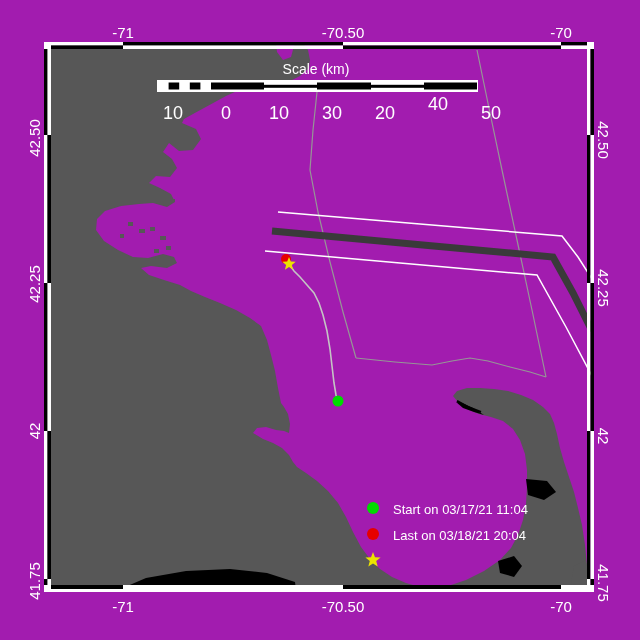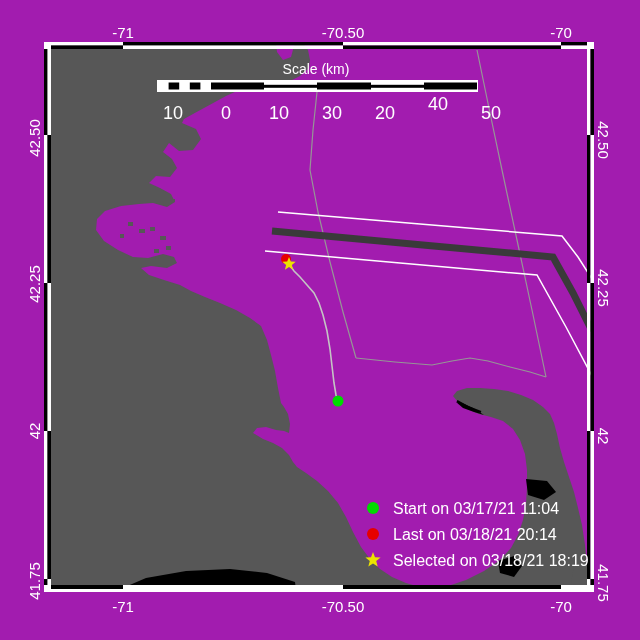--- a/index.html
+++ b/index.html
@@ -5,21 +5,21 @@
   html,body{margin:0;padding:0;background:#000;width:640px;height:640px;overflow:hidden;}
   #stage{position:relative;width:640px;height:640px;background:#a21caf;
          font-family:Liberation Sans, sans-serif;}
   #mapsvg{position:absolute;left:0;top:0;}
   .axlab{position:absolute;color:#fff;font-size:15px;white-space:nowrap;}
   .axlab.top,.axlab.bot{transform:translateX(-50%);}
   .axlab.left{transform:translate(-50%,-50%) rotate(-90deg);}
   .axlab.right{transform:translate(-50%,-50%) rotate(90deg);}
   .scale-title{position:absolute;color:#fff;font-size:14px;transform:translateX(-50%);white-space:nowrap;}
   .scale-num{position:absolute;color:#fff;font-size:18px;transform:translateX(-50%);margin-left:15px;}
-  .legend-label{position:absolute;color:#fff;font-size:16px;transform:translateY(-50%);white-space:nowrap;}
+  .legend-label{position:absolute;color:#fff;font-size:13px;transform:translateY(-50%);white-space:nowrap;}
 </style>
 </head>
 <body>
 
 <div id="stage">
 
 <svg id="mapsvg" width="640" height="640" viewBox="0 0 640 640">
   <defs>
     <clipPath id="plotclip">
           <rect x="47" y="45" width="544" height="545"></rect>
@@ -169,16 +169,15 @@
 <div class="scale-title" style="left:316px;top:61px">Scale (km)</div>
 <div class="scale-num" style="left:158px;top:103px">10</div>
 <div class="scale-num" style="left:211px;top:103px">0</div>
 <div class="scale-num" style="left:264px;top:103px">10</div>
 <div class="scale-num" style="left:317px;top:103px">30</div>
 <div class="scale-num" style="left:370px;top:103px">20</div>
 <div class="scale-num" style="left:423px;top:94px">40</div>
 <div class="scale-num" style="left:476px;top:103px">50</div>
 
 <div class="legend-label" style="left:393px;top:509px">Start on 03/17/21 11:04</div>
-<div class="legend-label" style="left:393px;top:535px">Last on 03/18/21 20:14</div>
-<div class="legend-label" style="left:393px;top:561px">Selected on 03/18/21 18:19</div>
+<div class="legend-label" style="left:393px;top:535px">Last on 03/18/21 20:04</div>
 
 </div>
 
 </body></html>

